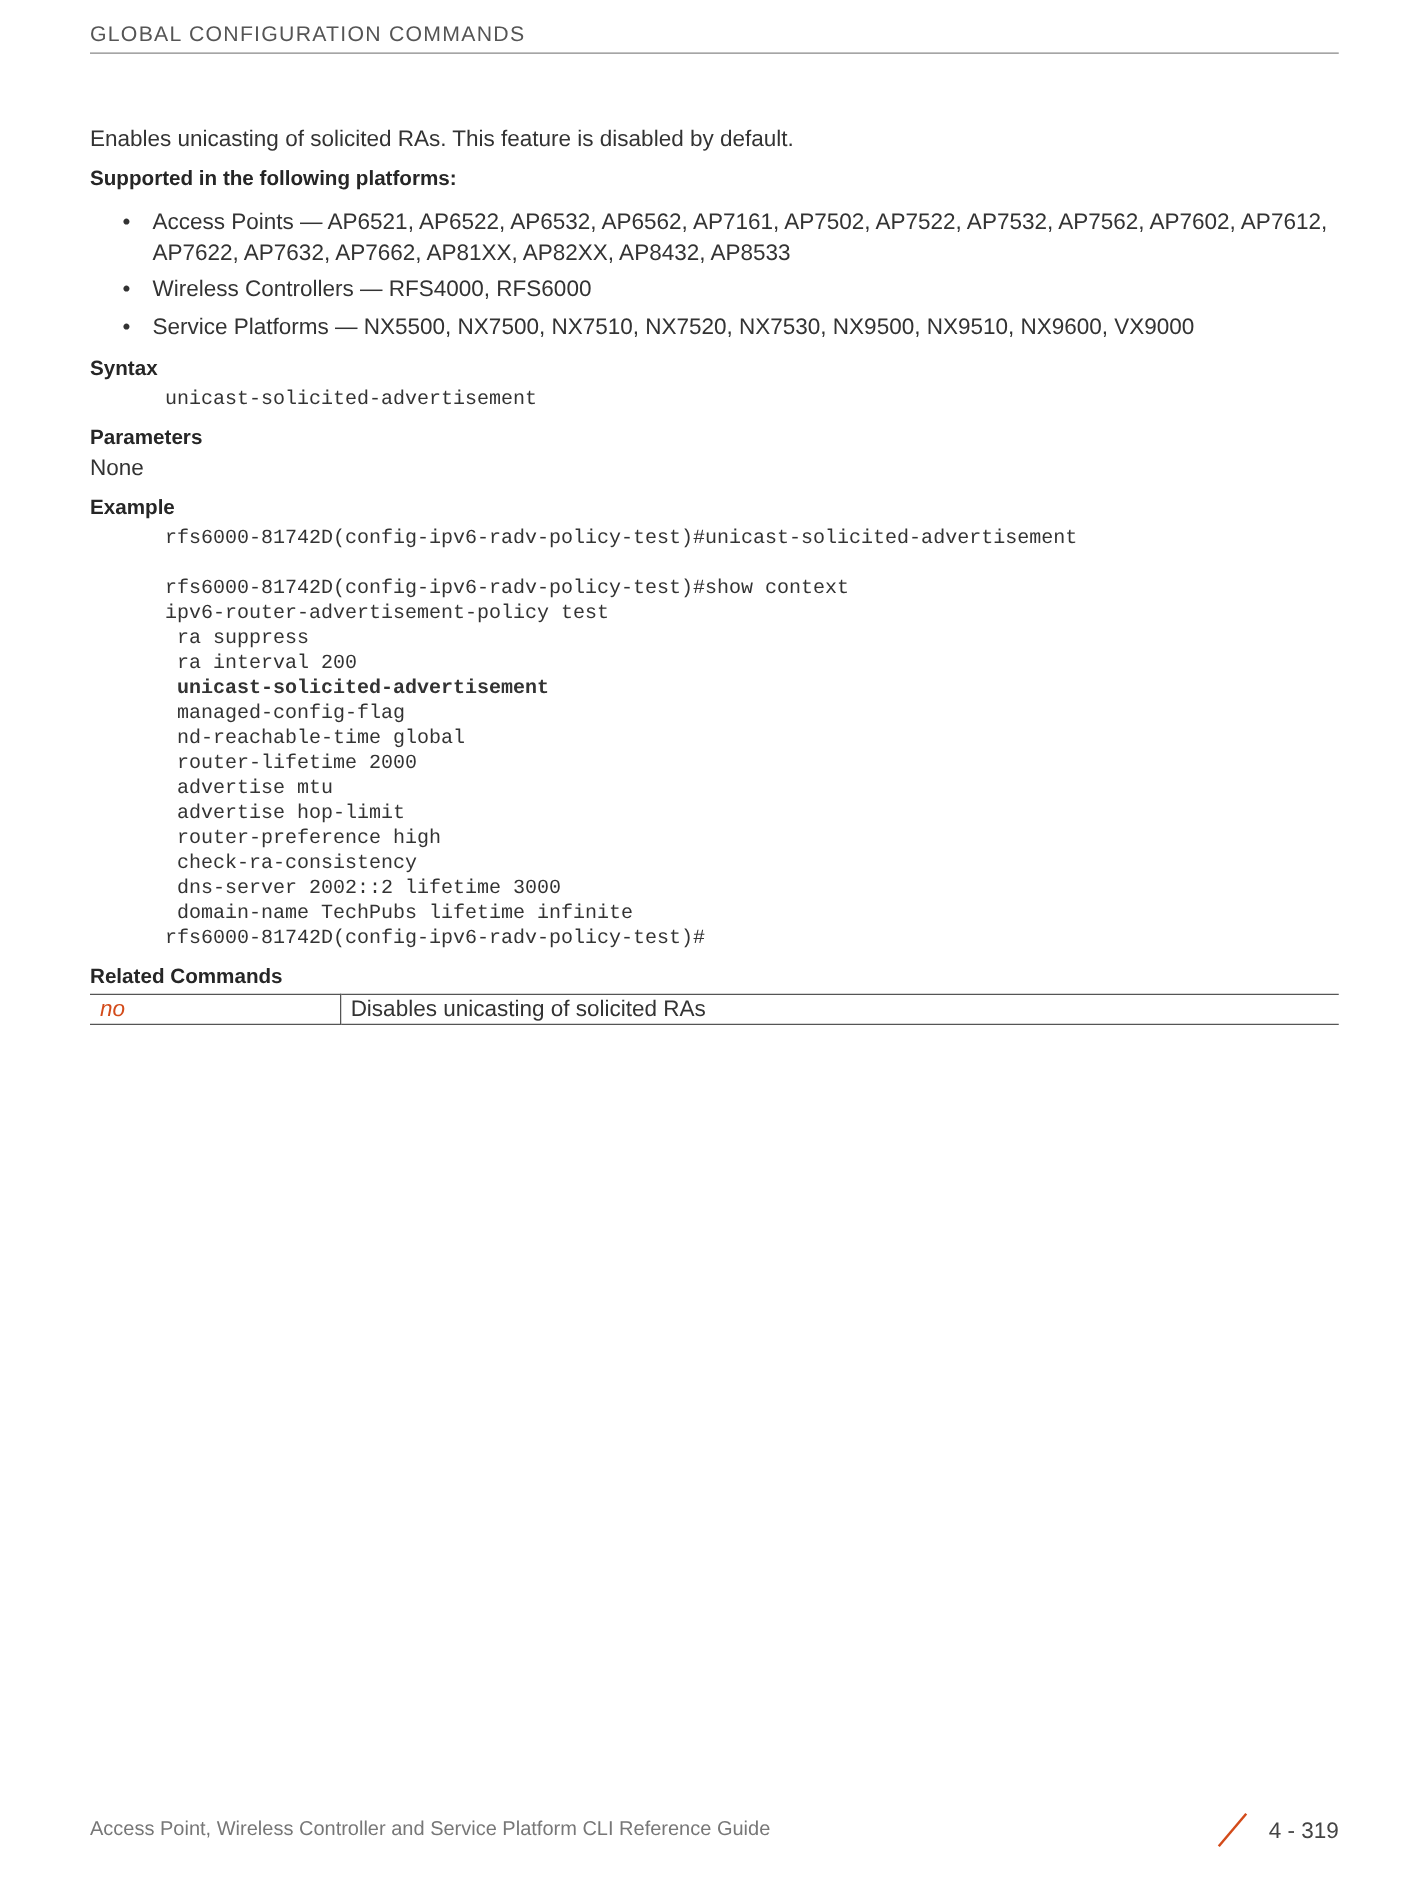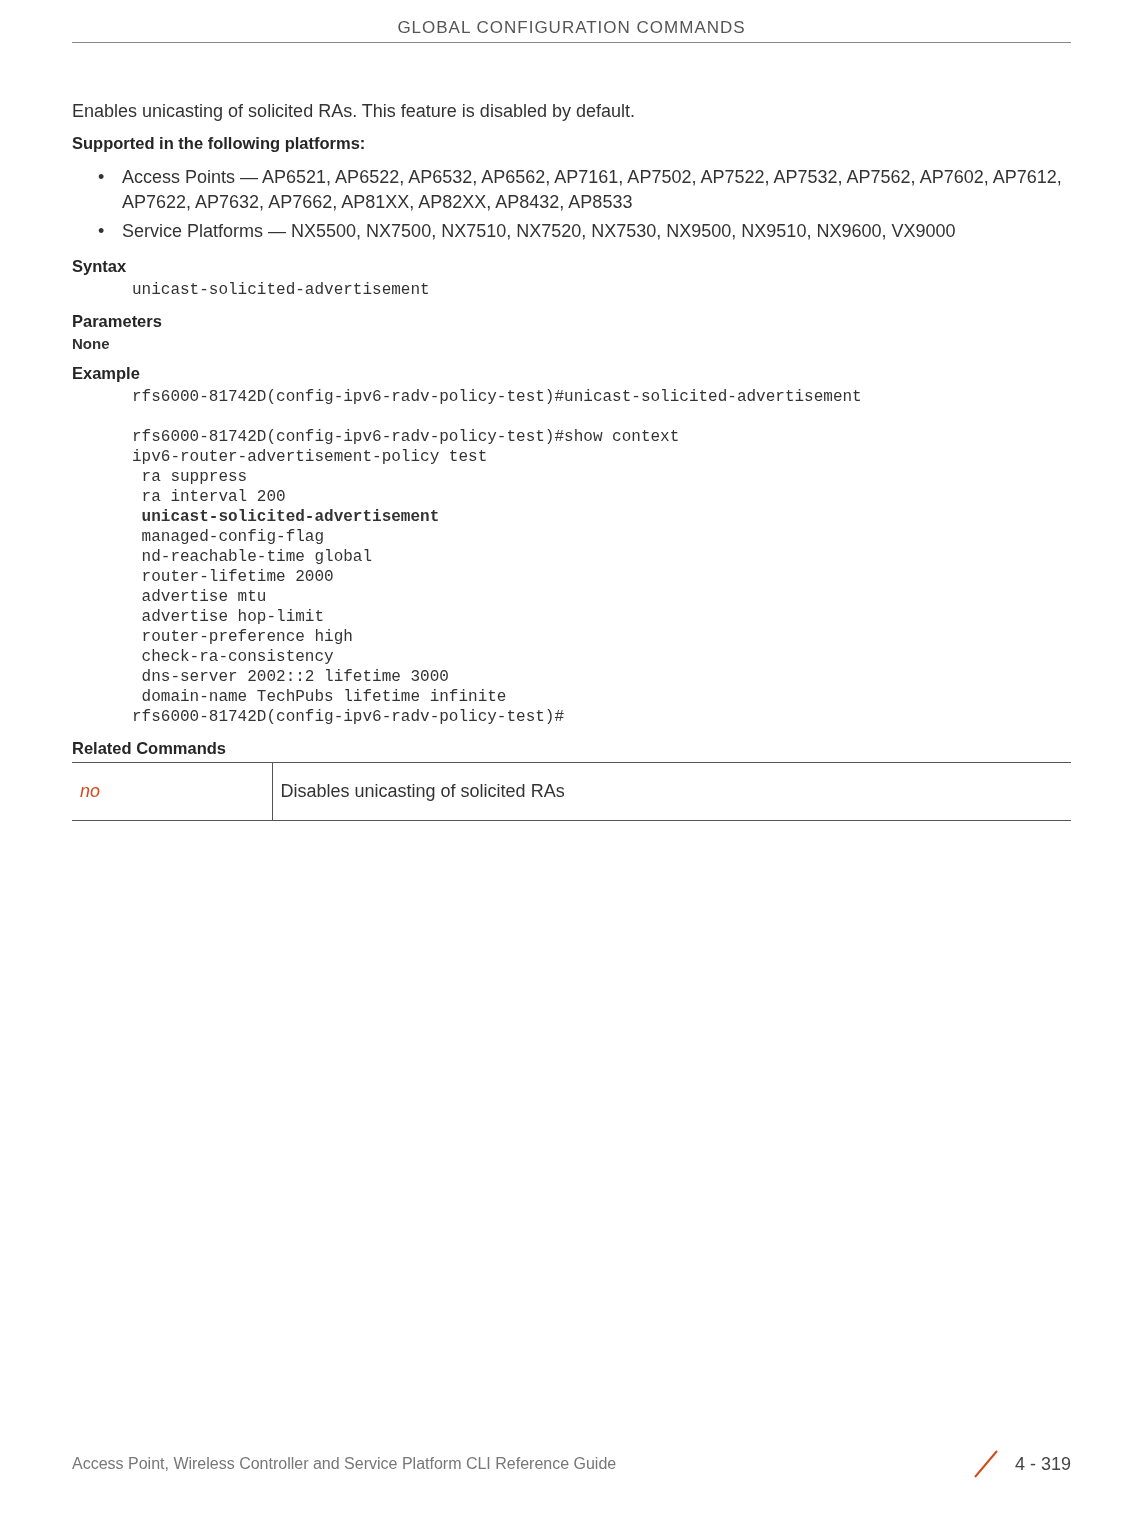--- a/index.html
+++ b/index.html
@@ -14,21 +14,21 @@
     height: 1515px;
     position: relative;
   }
   .page {
     width: 1127px;
     height: 1515px;
     position: relative;
     padding: 18px 56px 0 72px;
   }
   .header {
-    text-align: center;
+    text-align: left;
     font-size: 17px;
     letter-spacing: 1px;
     color: #555;
     font-weight: 300;
     border-bottom: 1px solid #888;
     padding-bottom: 4px;
     margin-bottom: 58px;
     font-family: "Segoe UI Light", "Helvetica Neue", Arial, sans-serif;
   }
   .section-num-title {
@@ -91,35 +91,35 @@
     font-family: "Courier New", monospace;
     font-size: 16px;
     color: #333;
     white-space: pre;
     line-height: 1.25;
     margin-left: 60px;
     margin-bottom: 4px;
   }
   .mono .bold { font-weight: 700; }
   .none {
-    font-size: 15px;
-    color: #333;
-    font-weight: 700;
+    font-size: 18px;
+    color: #333;
+    font-weight: 400;
     margin-bottom: 8px;
     font-family: "Segoe UI Light", "Helvetica Neue", Arial, sans-serif;
   }
   table.related {
     width: 100%;
     border-collapse: collapse;
     margin-top: 4px;
   }
   table.related td {
     border-top: 1px solid #555;
     border-bottom: 1px solid #555;
-    padding: 18px 8px;
+    padding: 1px 8px;
     font-size: 18px;
     font-weight: 300;
     vertical-align: top;
     font-family: "Segoe UI Light", "Helvetica Neue", Arial, sans-serif;
   }
   table.related td.cmd {
     width: 200px;
     border-right: 1px solid #555;
     color: #d34b1a;
     font-style: italic;
@@ -159,20 +159,21 @@
 
   <div class="header">GLOBAL CONFIGURATION COMMANDS</div>
 
 
 
   <div class="bodytext">Enables unicasting of solicited RAs. This feature is disabled by default.</div>
 
   <div class="subhead">Supported in the following platforms:</div>
   <ul class="platforms">
     <li>Access Points — AP6521, AP6522, AP6532, AP6562, AP7161, AP7502, AP7522, AP7532, AP7562, AP7602, AP7612, AP7622, AP7632, AP7662, AP81XX, AP82XX, AP8432, AP8533</li>
+    <li>Wireless Controllers — RFS4000, RFS6000</li>
     <li>Service Platforms — NX5500, NX7500, NX7510, NX7520, NX7530, NX9500, NX9510, NX9600, VX9000</li>
   </ul>
 
   <div class="subhead">Syntax</div>
   <div class="mono">unicast-solicited-advertisement</div>
 
   <div class="subhead">Parameters</div>
   <div class="none">None</div>
 
   <div class="subhead">Example</div>

